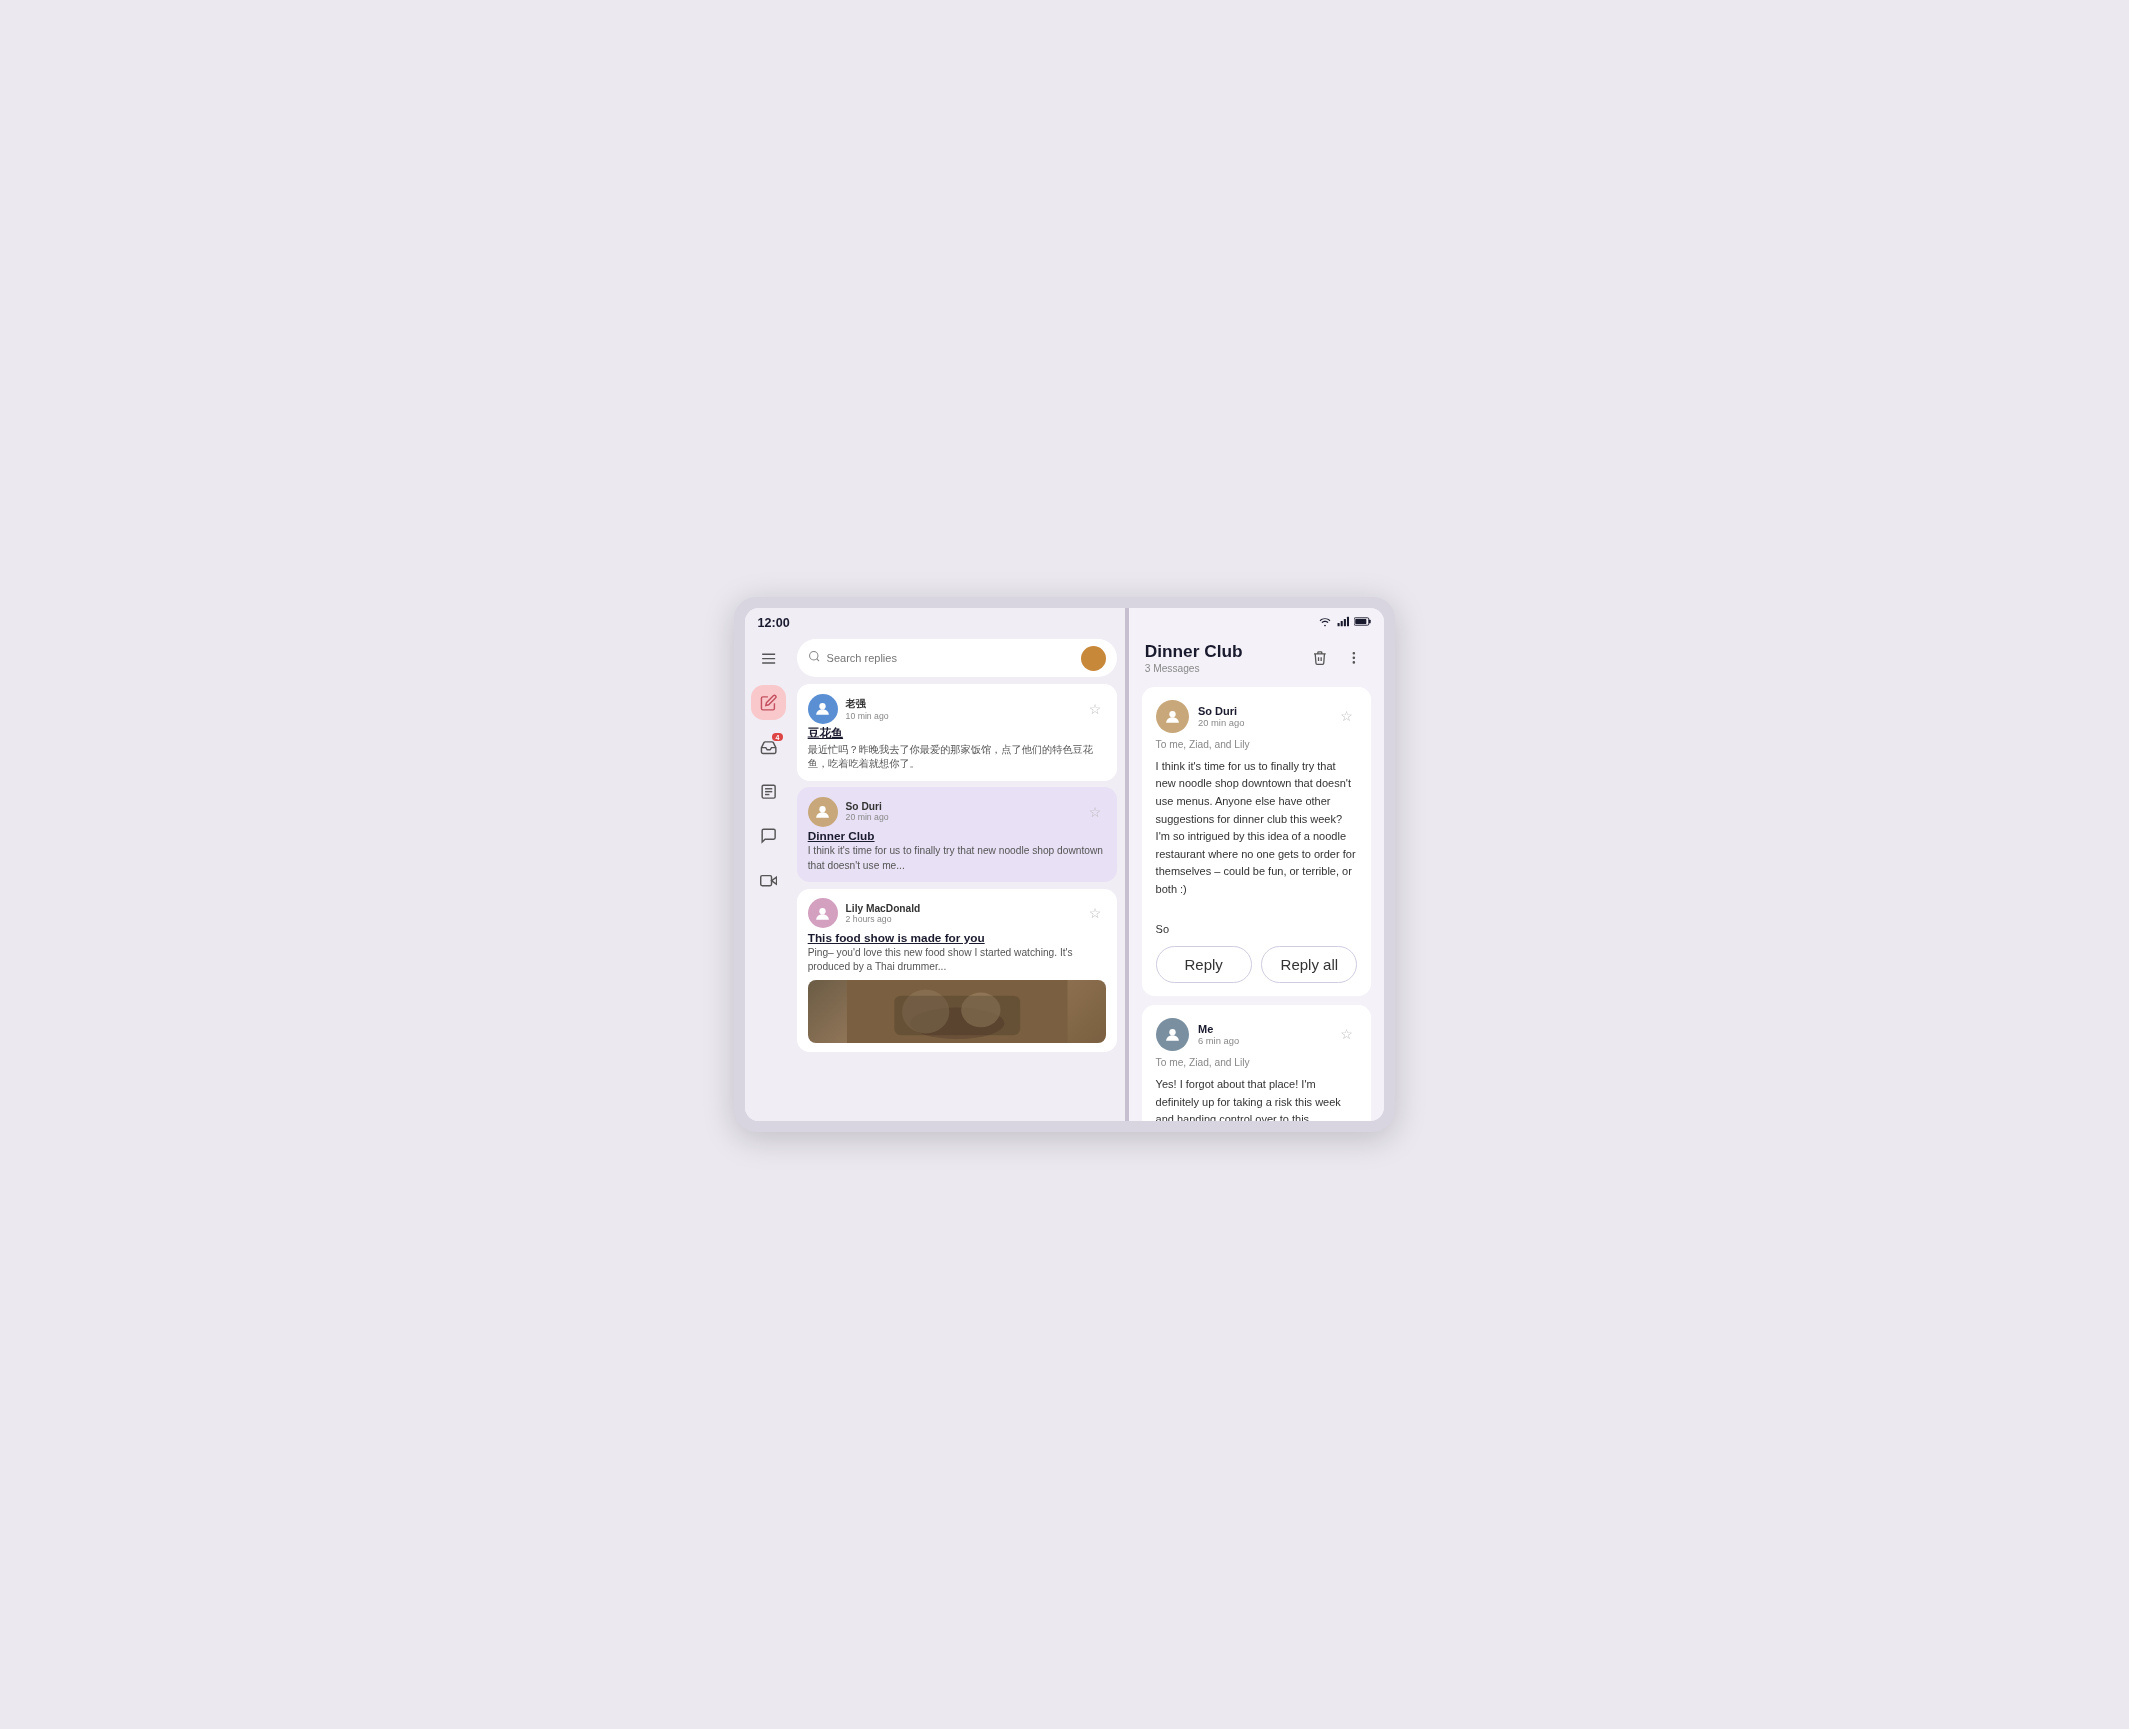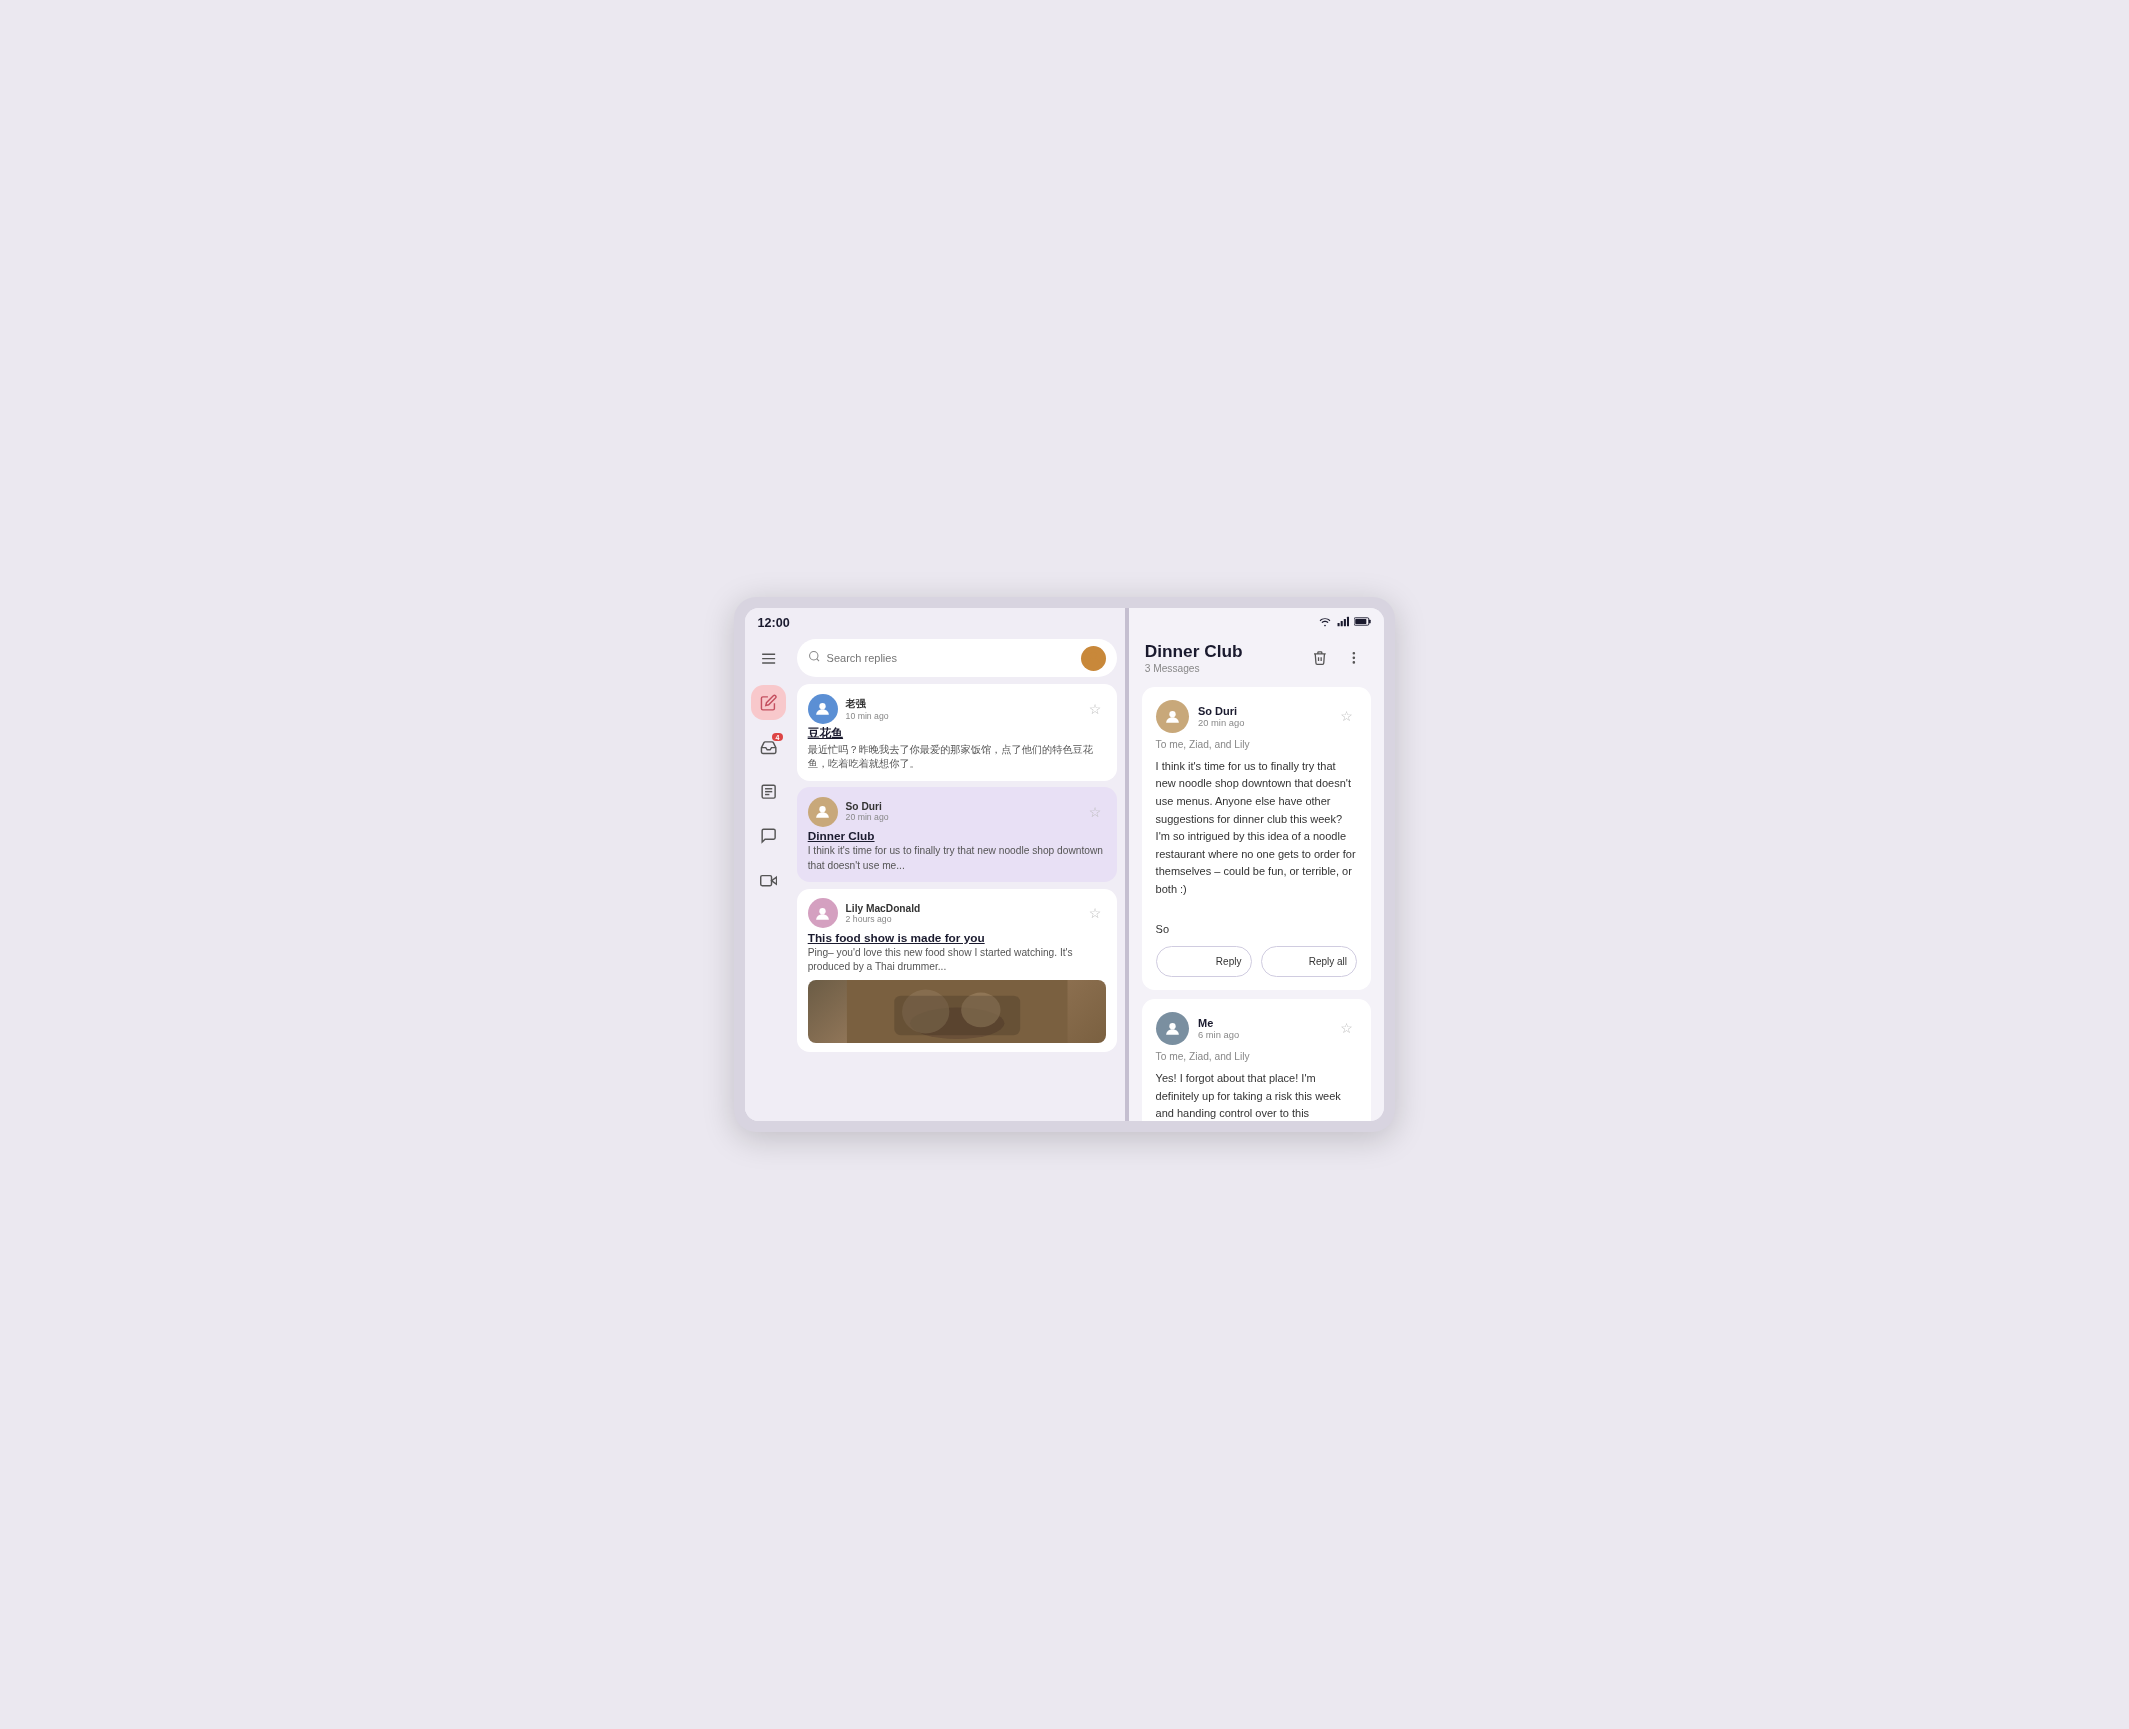--- a/index.html
+++ b/index.html
@@ -315,25 +315,25 @@
       display: flex;
       gap: 9.4px;
       margin-top: 11px;
     }
     .reply-btn {
       flex: 1;
       padding: 9.4px;
       border: 1.2px solid #d0cce0;
       border-radius: 19px;
       background: #fff;
-      font-size: 10px;
+      font-size: 15px;
       font-weight: 500;
       color: #333;
       cursor: pointer;
-      text-align: right;
+      text-align: center;
     }
 
     
     .messages-area::-webkit-scrollbar { width: 3.1px; }
     .messages-area::-webkit-scrollbar-thumb { background: #ccc; border-radius: 3.1px; }
   </style>
 </head>
 <body>
 
 <div class="device">

